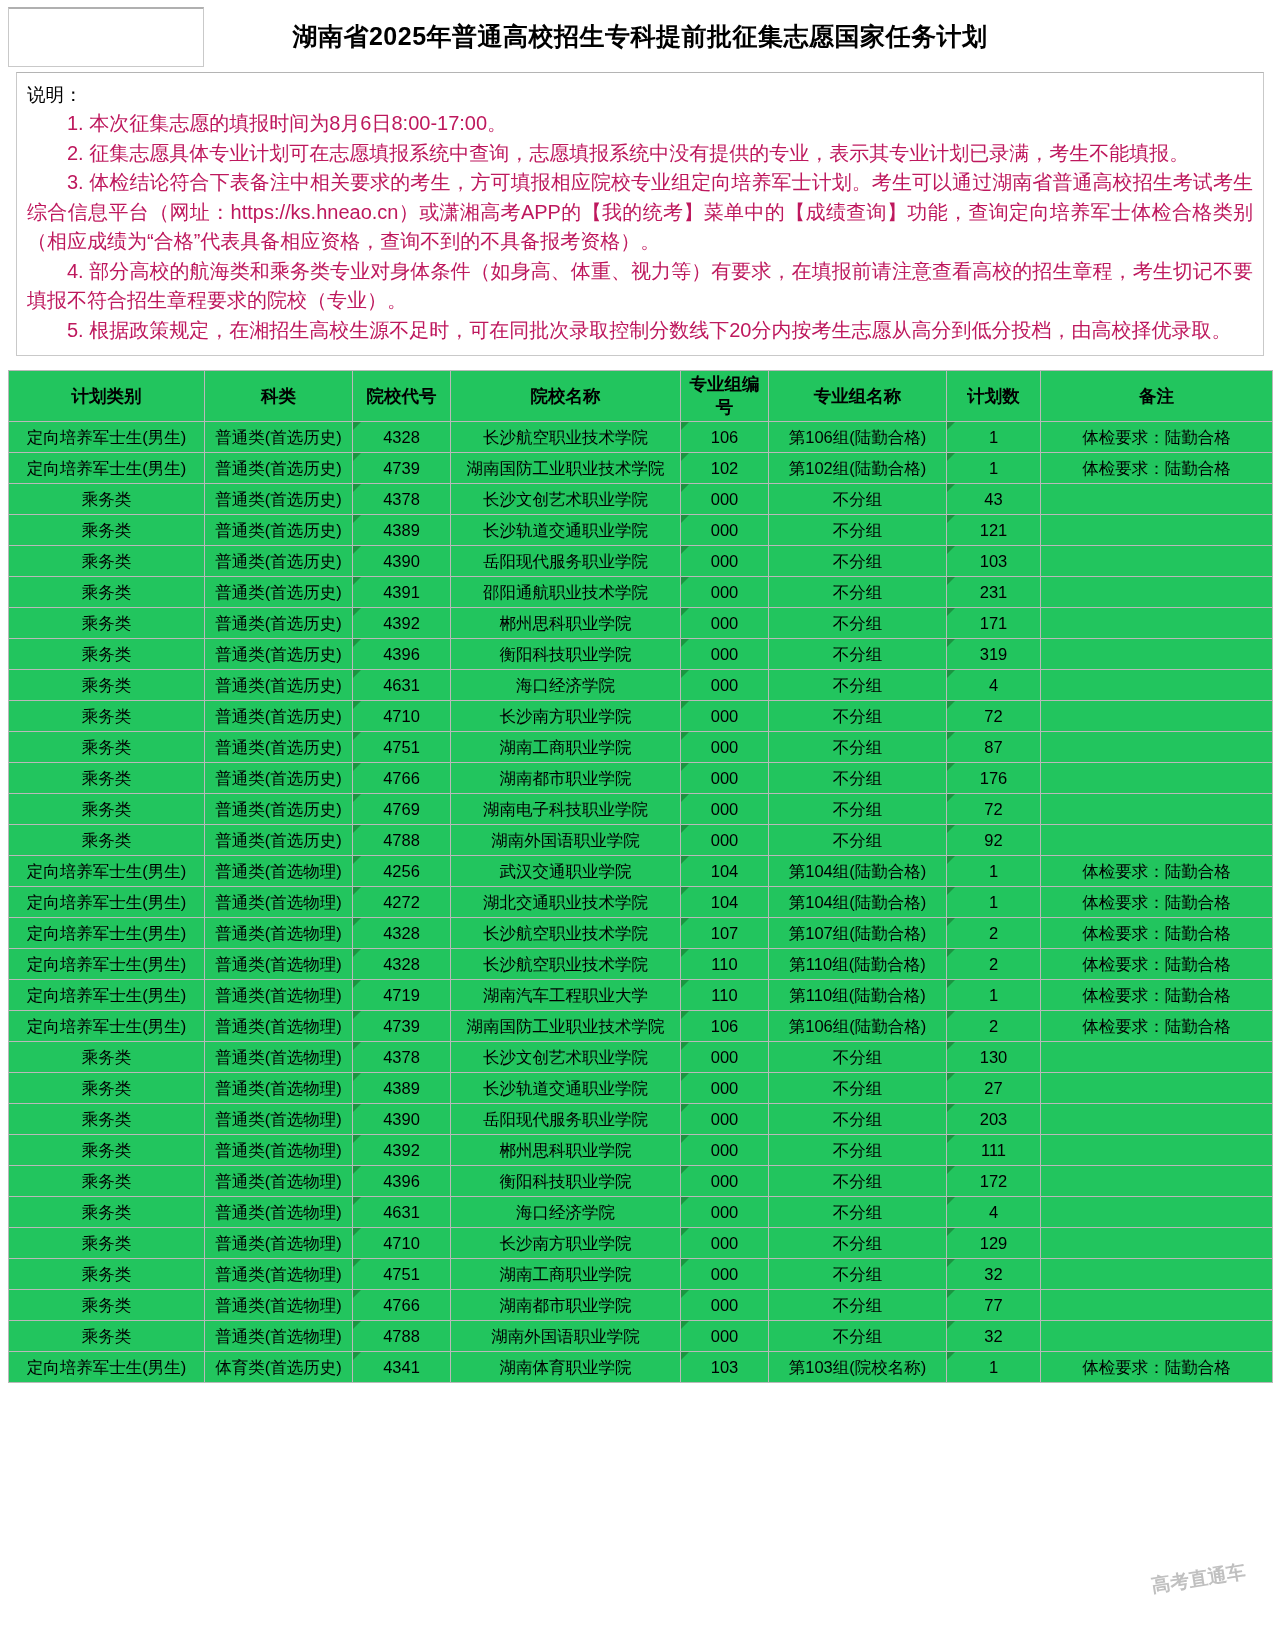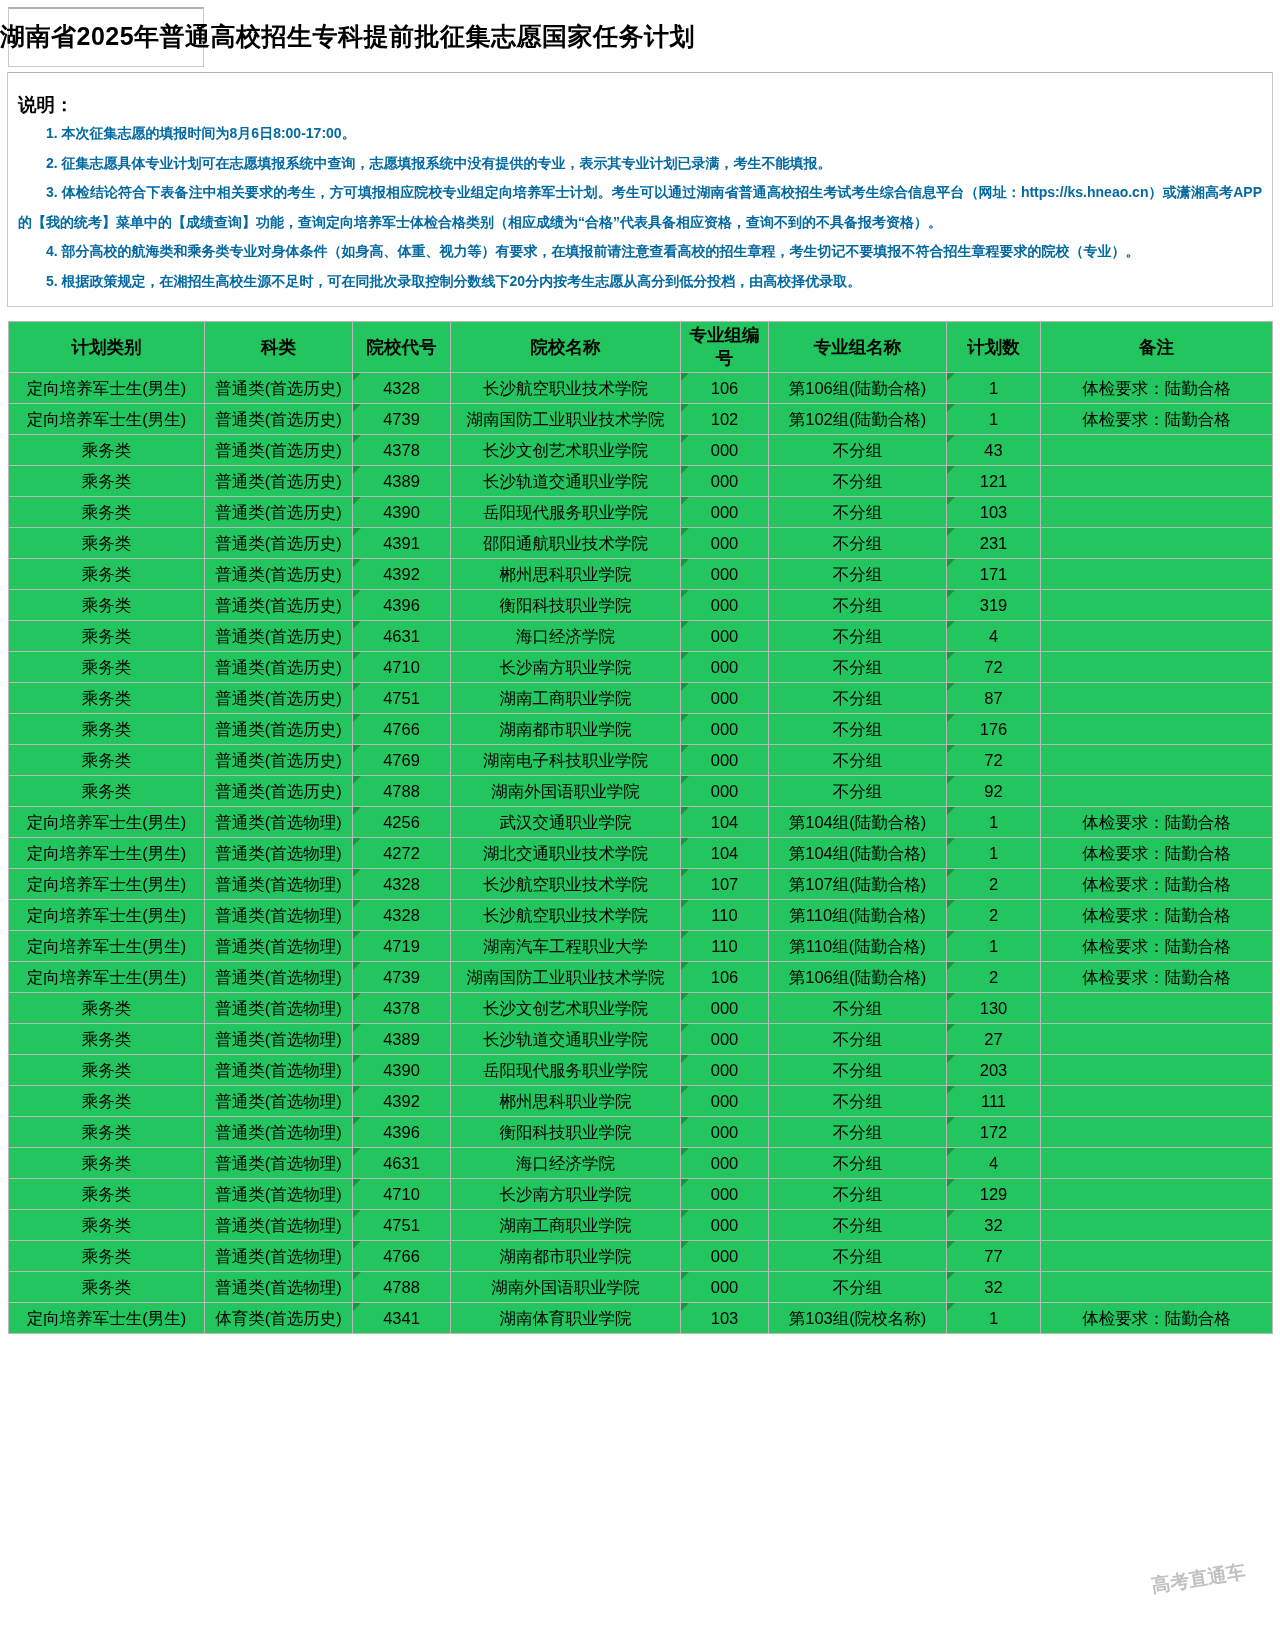--- a/index.html
+++ b/index.html
@@ -28,40 +28,40 @@
     left: 8px; top: 7px;
     width: 196px; height: 60px;
     border: 1px solid #c9c9c9;
     border-top: 2px solid #b0b0b0;
     background: #fff;
   }
   .title {
     position: absolute;
     left: 0; top: 20px;
     width: 1280px;
+    text-align: center;
     font-size: 25px;
     font-weight: bold;
     color: #000;
     letter-spacing: 0.5px;
     white-space: nowrap;
   }
 
   
   .notes {
-    margin: 0 7px;
+    margin: 0 16px;
     border: 1px solid #c9c9c9;
     border-top: 1px solid #b4b4b4;
-    padding: 17px 10px 10px 10px;
+    padding: 7px 10px 10px 10px;
     background: #fff;
-    font-weight: bold;
   }
   .note-line {
-    font-size: 14px;
+    font-size: 20px;
     line-height: 29.5px;
-    color: #0369a1;
+    color: #be185d;
     text-align: justify;
     text-justify: inter-ideograph;
   }
   .note-line.indent { text-indent: 2em; }
   .note-head { font-size: 18.5px; line-height: 29px; }
 
   
   .tbl-wrap { margin: 14px 8px 0 8px; }
   table.plan {
     border-collapse: collapse;

